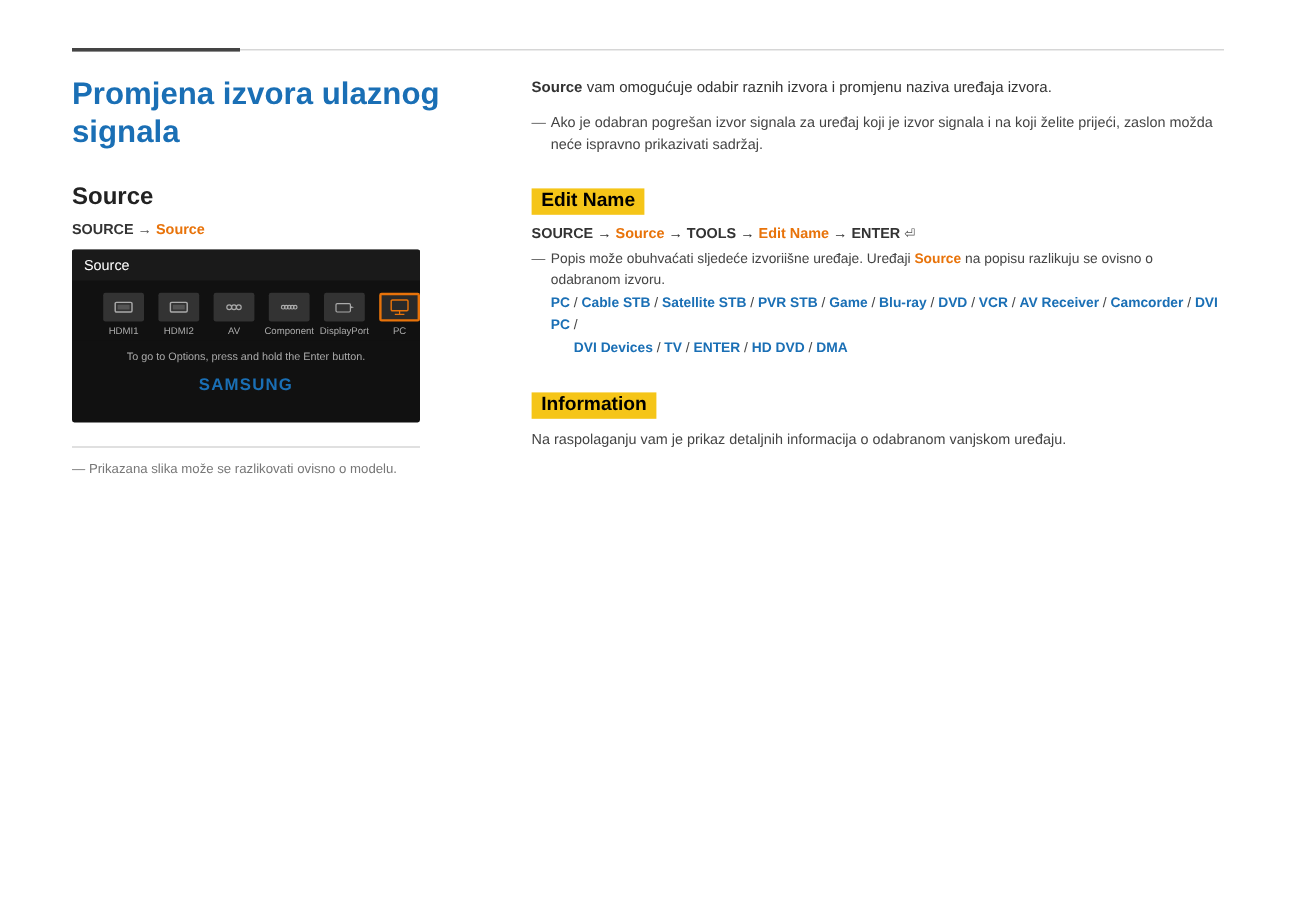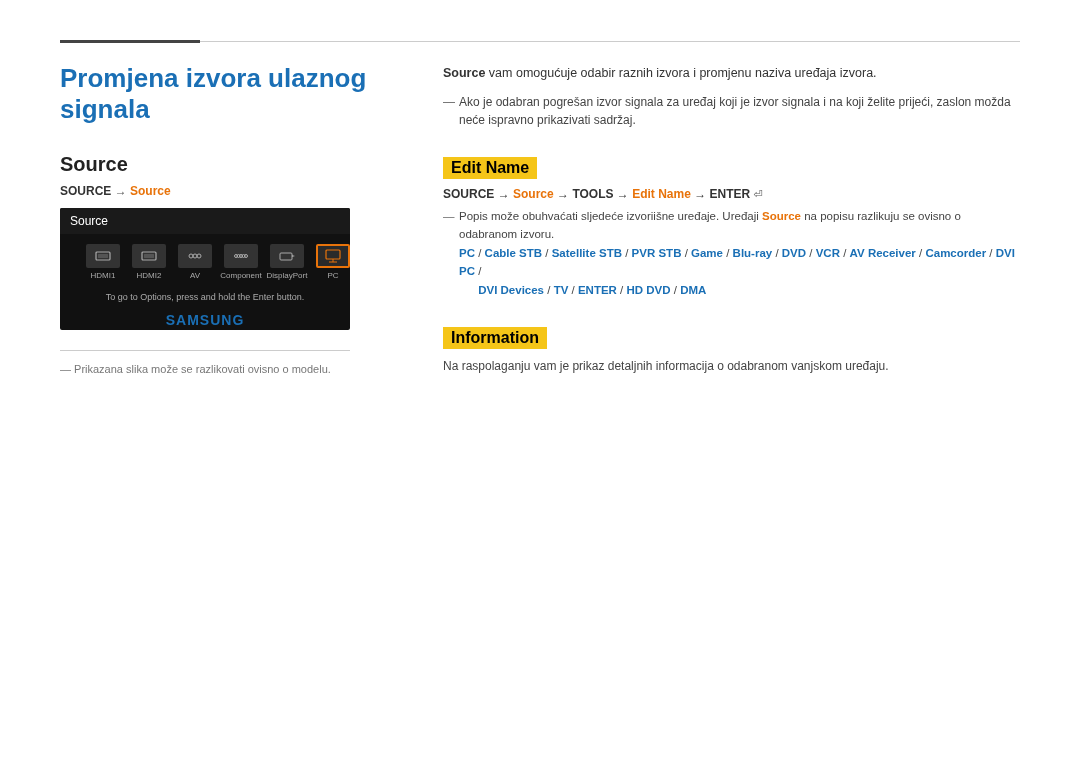--- a/index.html
+++ b/index.html
@@ -144,21 +144,21 @@
 
     .source-ui-message {
       text-align: center;
       color: #aaa;
       font-size: 9px;
       padding: 8px 10px 4px;
     }
 
     .samsung-logo {
       text-align: center;
-      padding: 6px 0 2px;
+      padding: 6px 0 24px;
     }
 
     .samsung-text {
       font-size: 14px;
       font-weight: bold;
       color: #1a6fb5;
       letter-spacing: 1px;
     }
 
     .divider-line {

